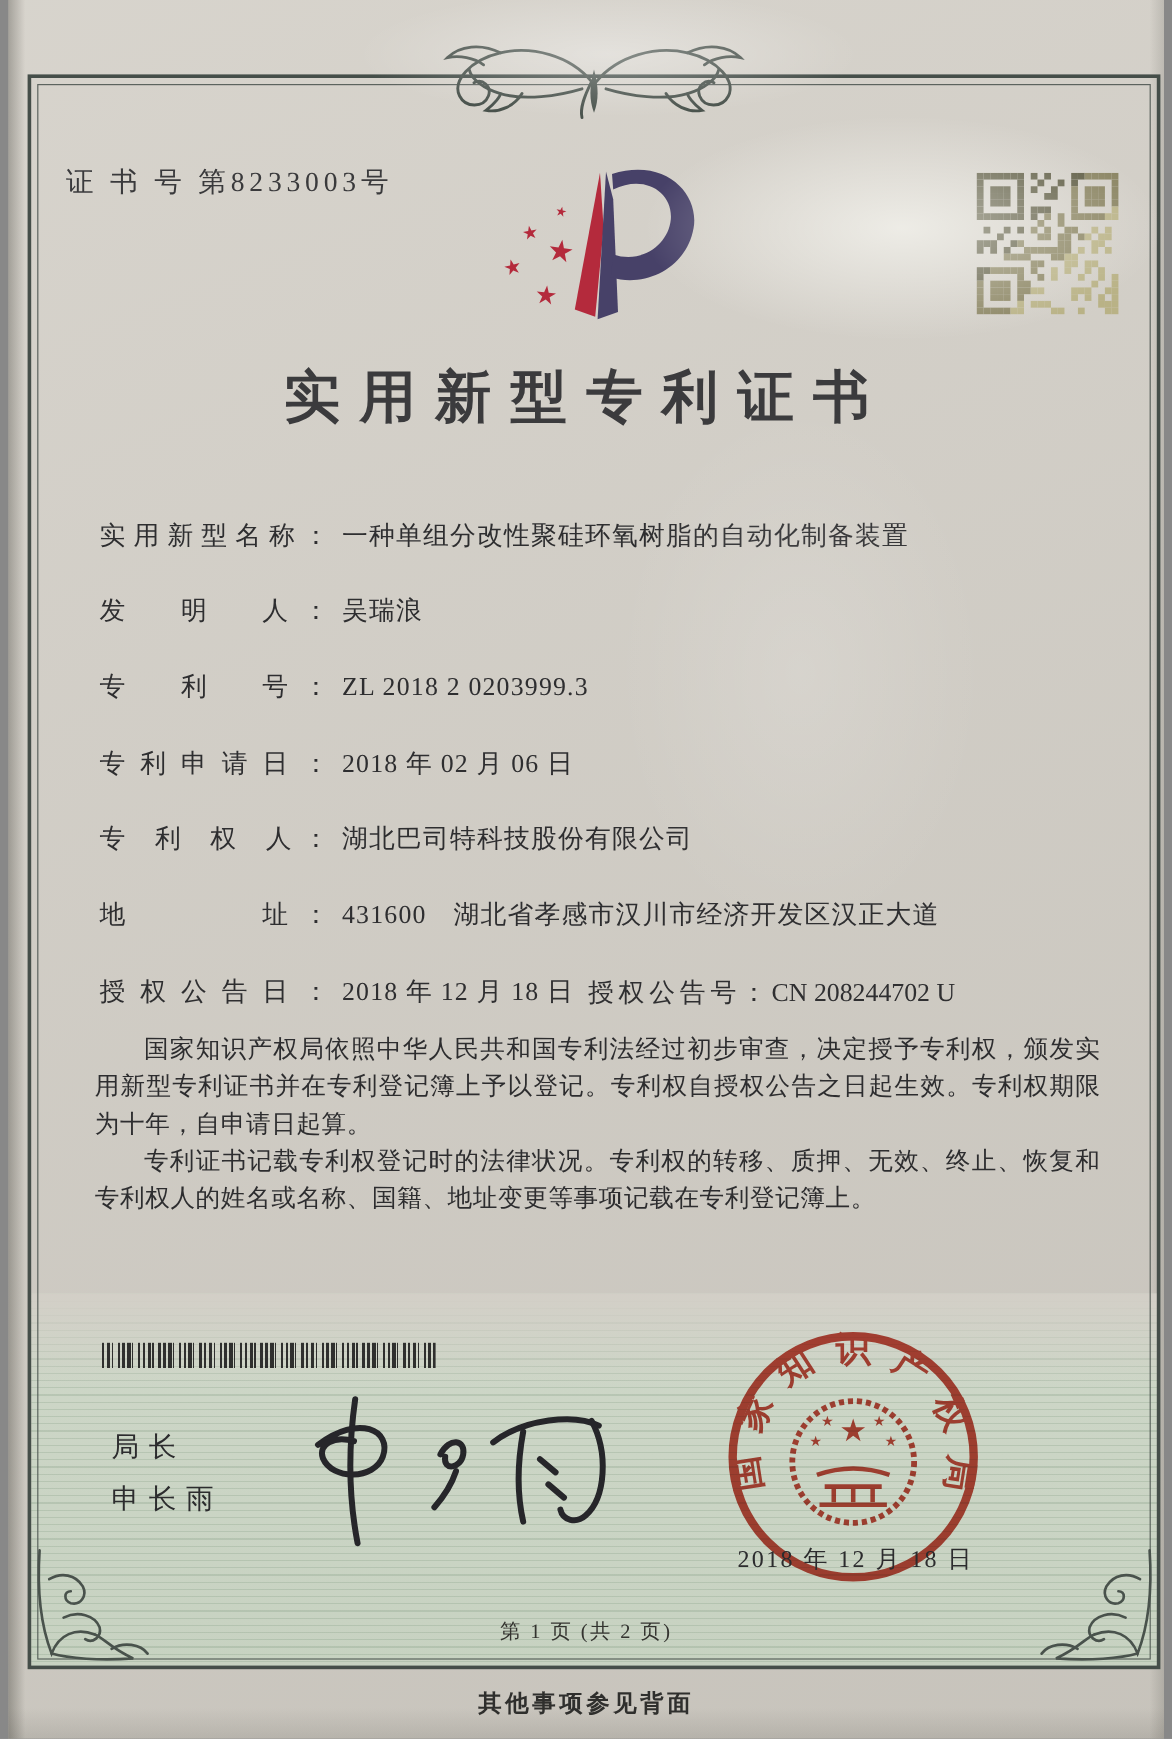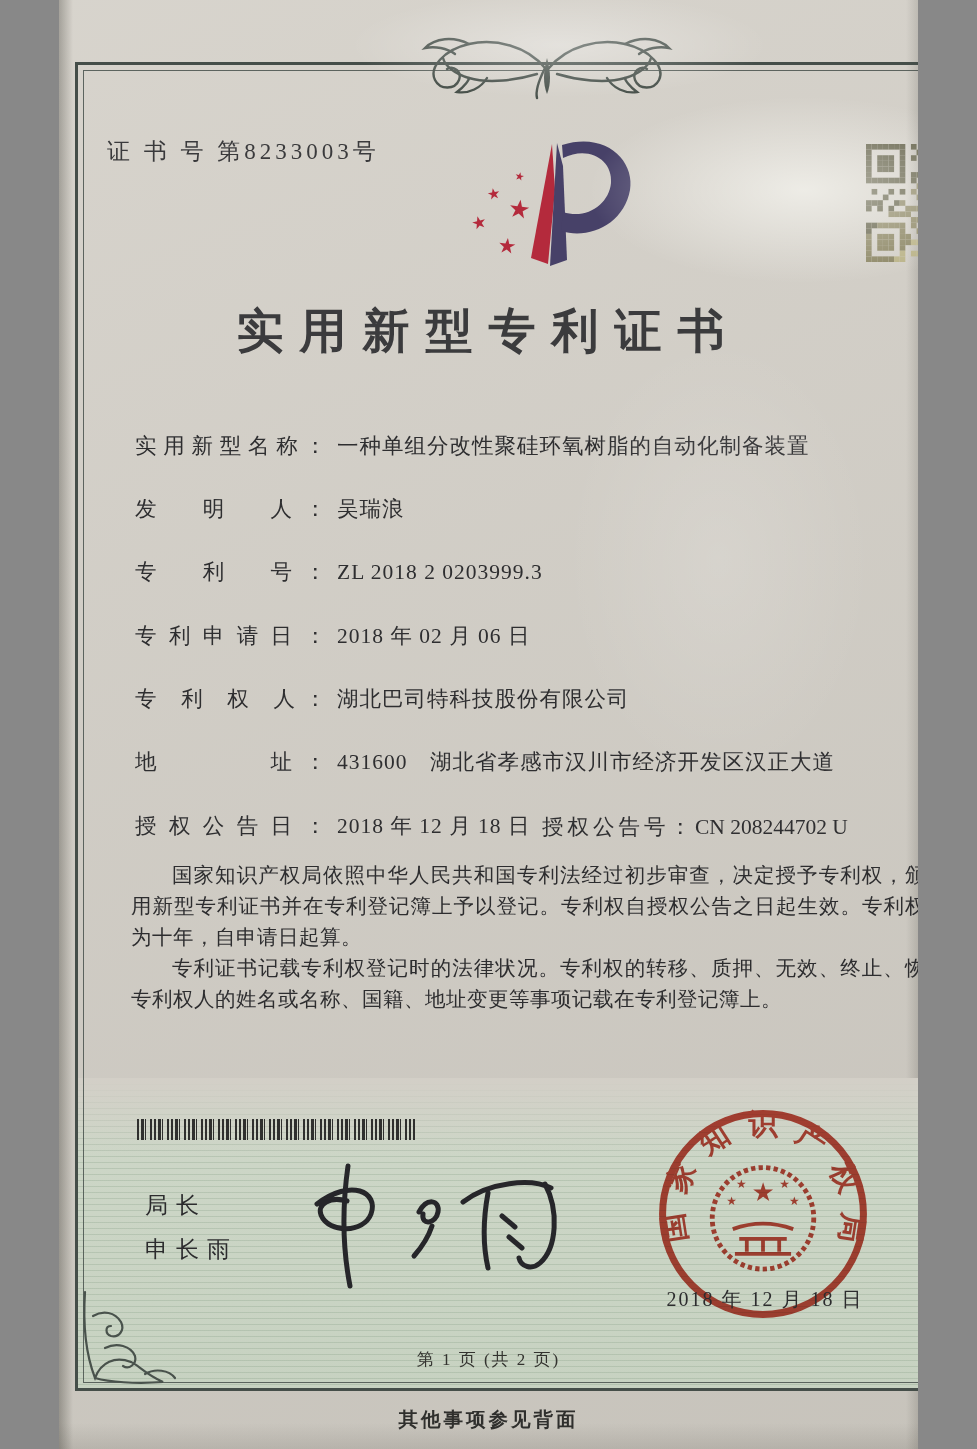--- a/index.html
+++ b/index.html
@@ -1,17 +1,17 @@
 <!DOCTYPE html>
 <html><head>
 <meta charset="utf-8">
 <style>
   html,body{margin:0;padding:0;background:#888;}
   .photo{
-    position:relative; width:859px; height:1449px; margin:0 auto; overflow:hidden;
+    position:relative; width:963px; height:1449px; margin:0 auto; overflow:hidden;
     font-family:"Liberation Serif","DejaVu Serif",serif; color:#2f2f31;
     background:
       linear-gradient(160deg, rgba(255,255,255,.10), rgba(40,40,35,.07)),
       linear-gradient(90deg, rgba(70,68,60,.40) 0px, rgba(70,68,60,0) 14px),
       linear-gradient(270deg, rgba(70,68,60,.18) 0px, rgba(70,68,60,0) 12px),
       linear-gradient(0deg, rgba(100,96,88,.18) 0px, rgba(100,96,88,0) 26px),
       #d3cfc7;
   }
   
   .band{

